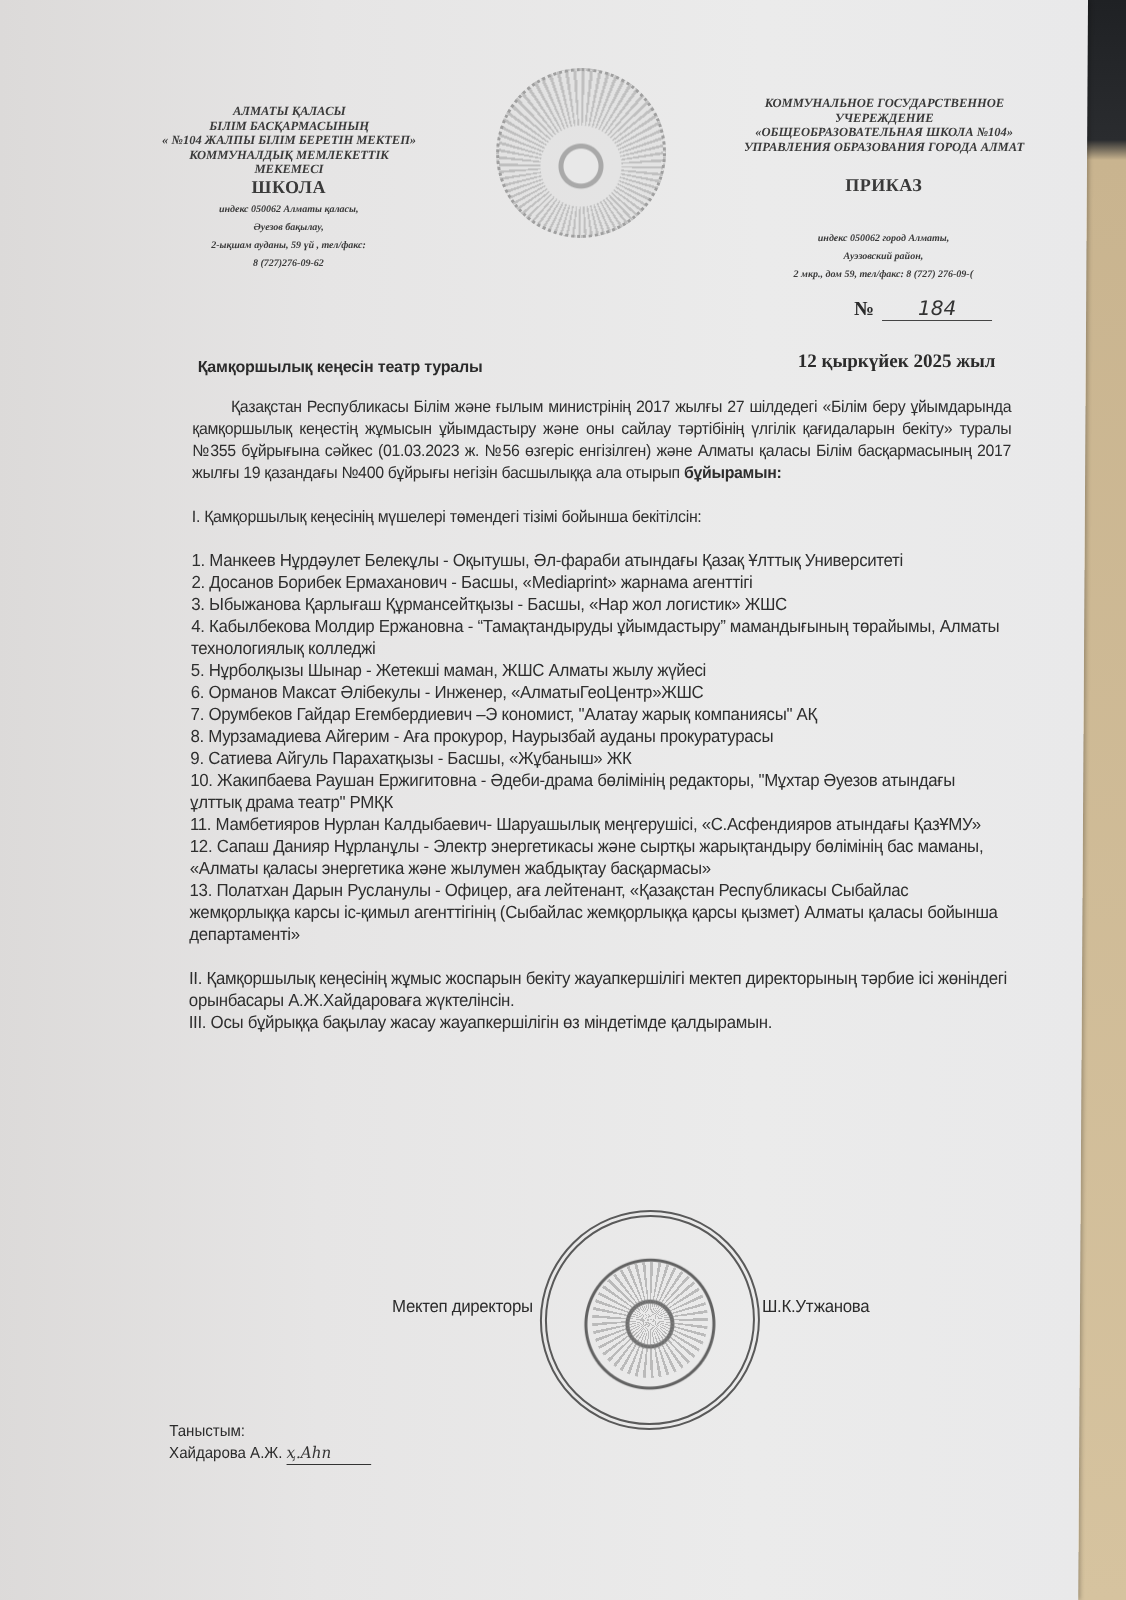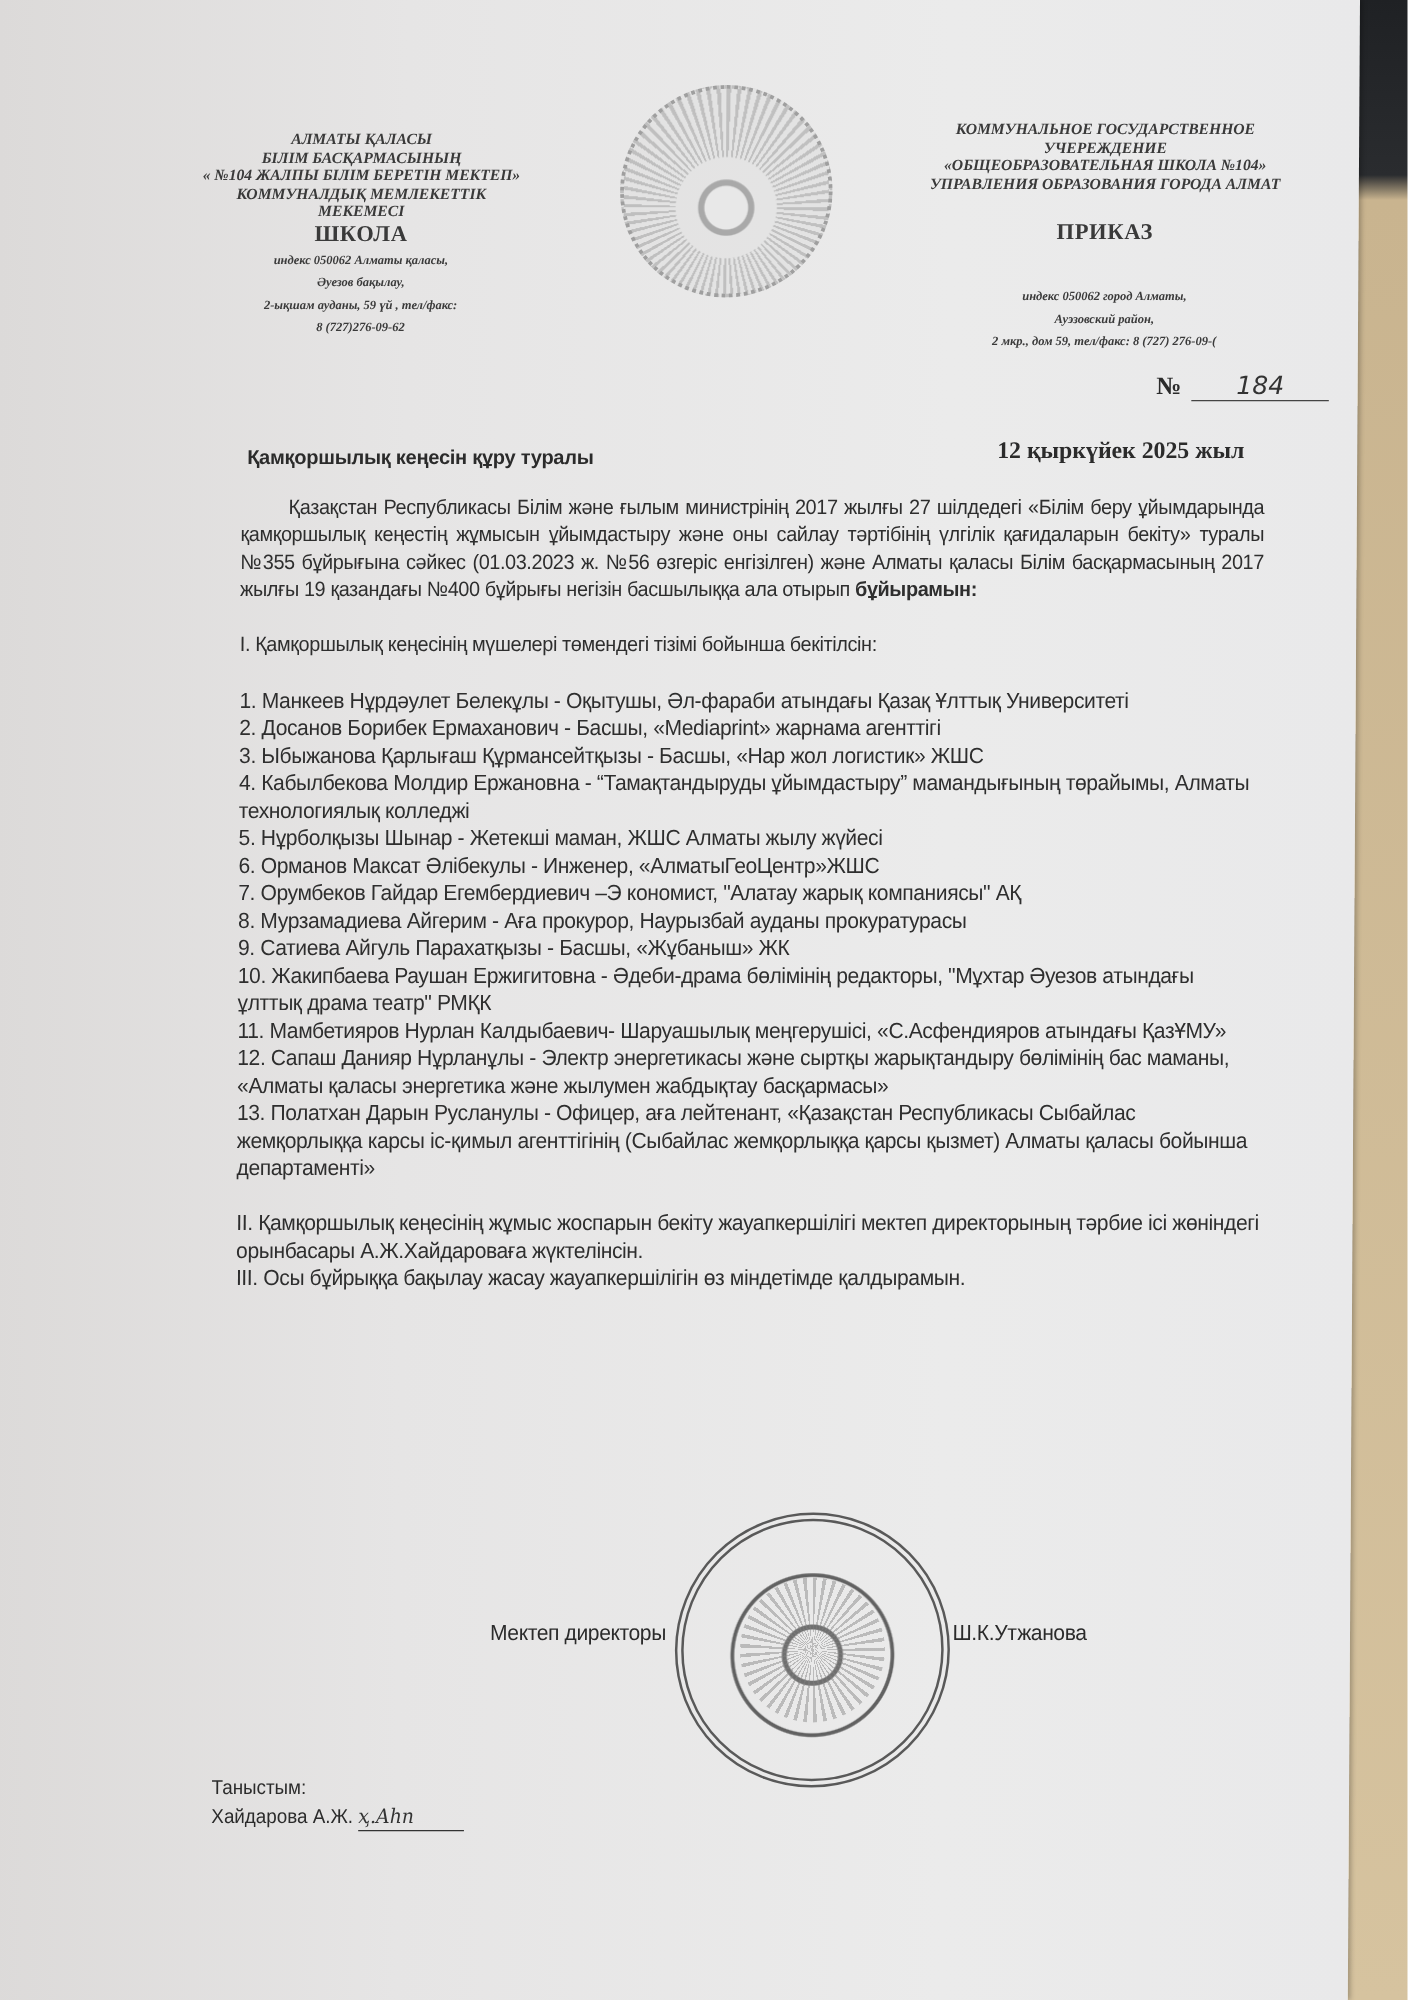--- a/index.html
+++ b/index.html
@@ -27,21 +27,21 @@
   }
   .title-word { font-style:normal; font-weight:bold; font-size:18px; margin:3px 0 6px; letter-spacing:0.5px; }
   .addr { font-size:10px; line-height:18px; }
   .emblem {
     left:497px; top:68px; width:170px; height:170px; border-radius:50%;
     border:3px dotted #8d8d8d; box-sizing:border-box;
     background: radial-gradient(circle at 50% 58%, #e8e8e8 0 17px, #9a9a9a 18px 22px, #e3e3e3 23px 40px, transparent 41px),
                 repeating-conic-gradient(from 0deg at 50% 58%, #b6b6b6 0deg 2deg, #e2e2e2 2deg 5deg);
     opacity:0.8;
   }
-  .doc-no { left:927px; top:296px; font-size:20px; font-weight:bold; }
+  .doc-no { left:856px; top:296px; font-size:20px; font-weight:bold; }
   .doc-no .num { display:inline-block; min-width:110px; border-bottom:1.5px solid #444; font-family:"DejaVu Sans", sans-serif; font-style:italic; font-weight:normal; color:#333; text-align:center; margin-left:8px; }
   .doc-date { left:800px; top:326px; font-size:19px; font-weight:bold;margin-top:24px; }
   .subject { left:200px; top:358px; font-size:16px; font-weight:bold; font-family:"Liberation Sans", sans-serif; letter-spacing:-0.2px; }
   .body {
     left:195px; top:395px; width:853px; font-size:16.5px; line-height:22px;
     font-family:"Liberation Sans", sans-serif; letter-spacing:-0.3px; color:#2e2e2e;
     transform: scaleX(0.96); transform-origin:0 0;
   }
   .para-intro { text-indent:40px; text-align:justify; margin:0; }
   .para-intro b { font-weight:bold; }
@@ -95,21 +95,21 @@
     <div class="addr">индекс 050062 город Алматы,</div>
     <div class="addr">Ауэзовский район,</div>
     <div class="addr">2 мкр., дом 59, тел/факс: 8 (727) 276-09-(</div>
   </div>
 
   <div class="abs doc-no">
     <span>№</span><span class="num">184</span>
   </div>
   <div class="abs doc-date">12 қыркүйек 2025 жыл</div>
 
-  <div class="abs subject">Қамқоршылық кеңесін құру туралы</div>
+  <div class="abs subject">Қамқоршылық кеңесін театр туралы</div>
 
   <div class="abs body">
     <p class="para-intro"><span>Қазақстан Республикасы Білім және ғылым министрінің 2017 жылғы 27 шілдедегі «Білім беру ұйымдарында қамқоршылық кеңестің жұмысын ұйымдастыру және оны сайлау тәртібінің үлгілік қағидаларын бекіту» туралы №355 бұйрығына сәйкес (01.03.2023 ж. №56 өзгеріс енгізілген) және Алматы қаласы Білім басқармасының  2017 жылғы  19 қазандағы №400 бұйрығы негізін басшылыққа ала отырып </span><b>бұйырамын:</b></p>
 
     <div class="sec-1">I. Қамқоршылық кеңесінің мүшелері төмендегі тізімі бойынша бекітілсін:</div>
 
     <ul class="members">
       <li>1. Манкеев Нұрдәулет Белекұлы - Оқытушы, Әл-фараби атындағы Қазақ Ұлттық Университеті</li>
       <li>2. Досанов Борибек Ермаханович  - Басшы, «Mediaprint» жарнама агенттігі</li>
       <li>3. Ыбыжанова Қарлығаш Құрмансейтқызы         - Басшы, «Нар жол логистик» ЖШС</li>

